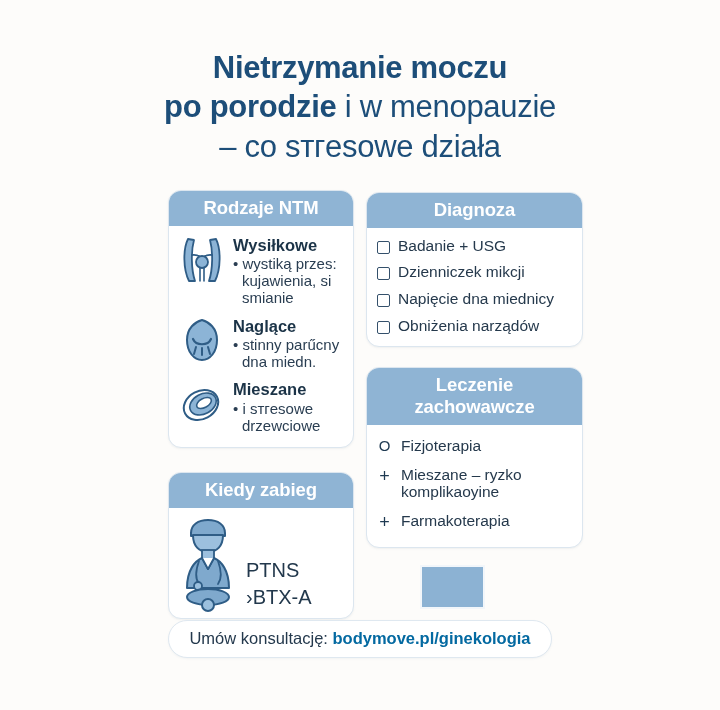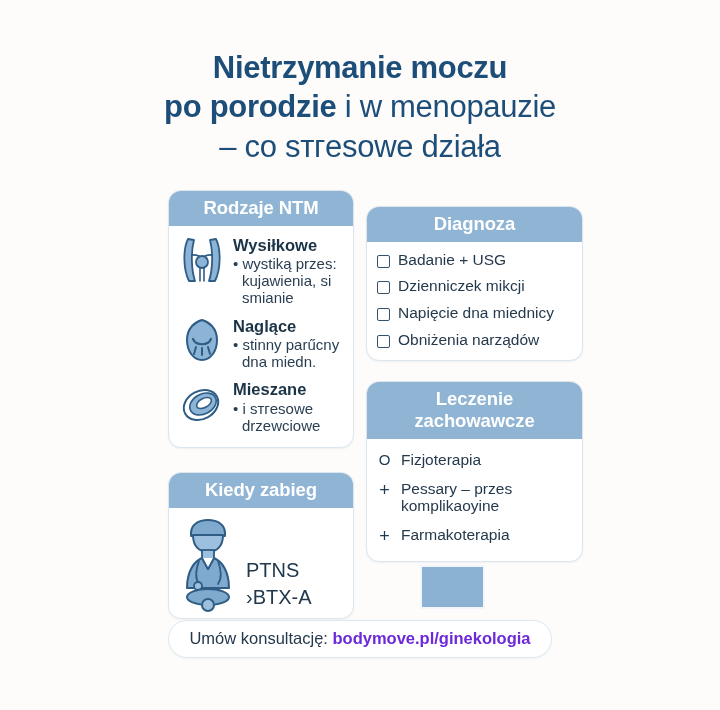--- a/index.html
+++ b/index.html
@@ -39,21 +39,21 @@
   
   .col-left {
     position: absolute;
     left: 168px;
     top: 190px;
     width: 186px;
   }
   .col-right {
     position: absolute;
     left: 366px;
-    top: 206px;
+    top: 192px;
     width: 217px;
   }
 
   
   .card {
     background: #ffffff;
     border: 1px solid #dce6ef;
     border-radius: 13px;
     overflow: hidden;
     box-shadow: 0 1px 2px rgba(120,140,160,.10);
@@ -186,21 +186,21 @@
     background: #ffffff;
     border: 1px solid #dfe8f0;
     border-radius: 20px;
     text-align: center;
     padding: 8px 10px 9px;
     font-size: 16.5px;
     color: #24394d;
     box-shadow: 0 1px 2px rgba(120,140,160,.08);
     white-space: nowrap;
   }
-  #cta .cta-url { font-weight: bold; color: #6d28d9; }
+  #cta .cta-url { font-weight: bold; color: #0369a1; }
 </style>
 </head>
 <body>
 
 <div id="poster">
 
   <div id="title-block">
     <div class="title-line">
       <span class="t-bold">Nietrzymanie moczu</span>
     </div>
@@ -312,21 +312,21 @@
         <div>Leczenie</div>
         <div>zachowawcze</div>
       </div>
       <div class="card-body" style="padding-top: 12px; padding-bottom: 14px;">
         <div class="tx-row">
           <span class="tx-mark ring">O</span>
           <span>Fizjoterapia</span>
         </div>
         <div class="tx-row">
           <span class="tx-mark">+</span>
-          <span>Pessary – przes komplikaoyine</span>
+          <span>Mieszane – ryzko komplikaoyine</span>
         </div>
         <div class="tx-row">
           <span class="tx-mark">+</span>
           <span>Farmakoterapia</span>
         </div>
       </div>
     </div>
 
   </div>
 

